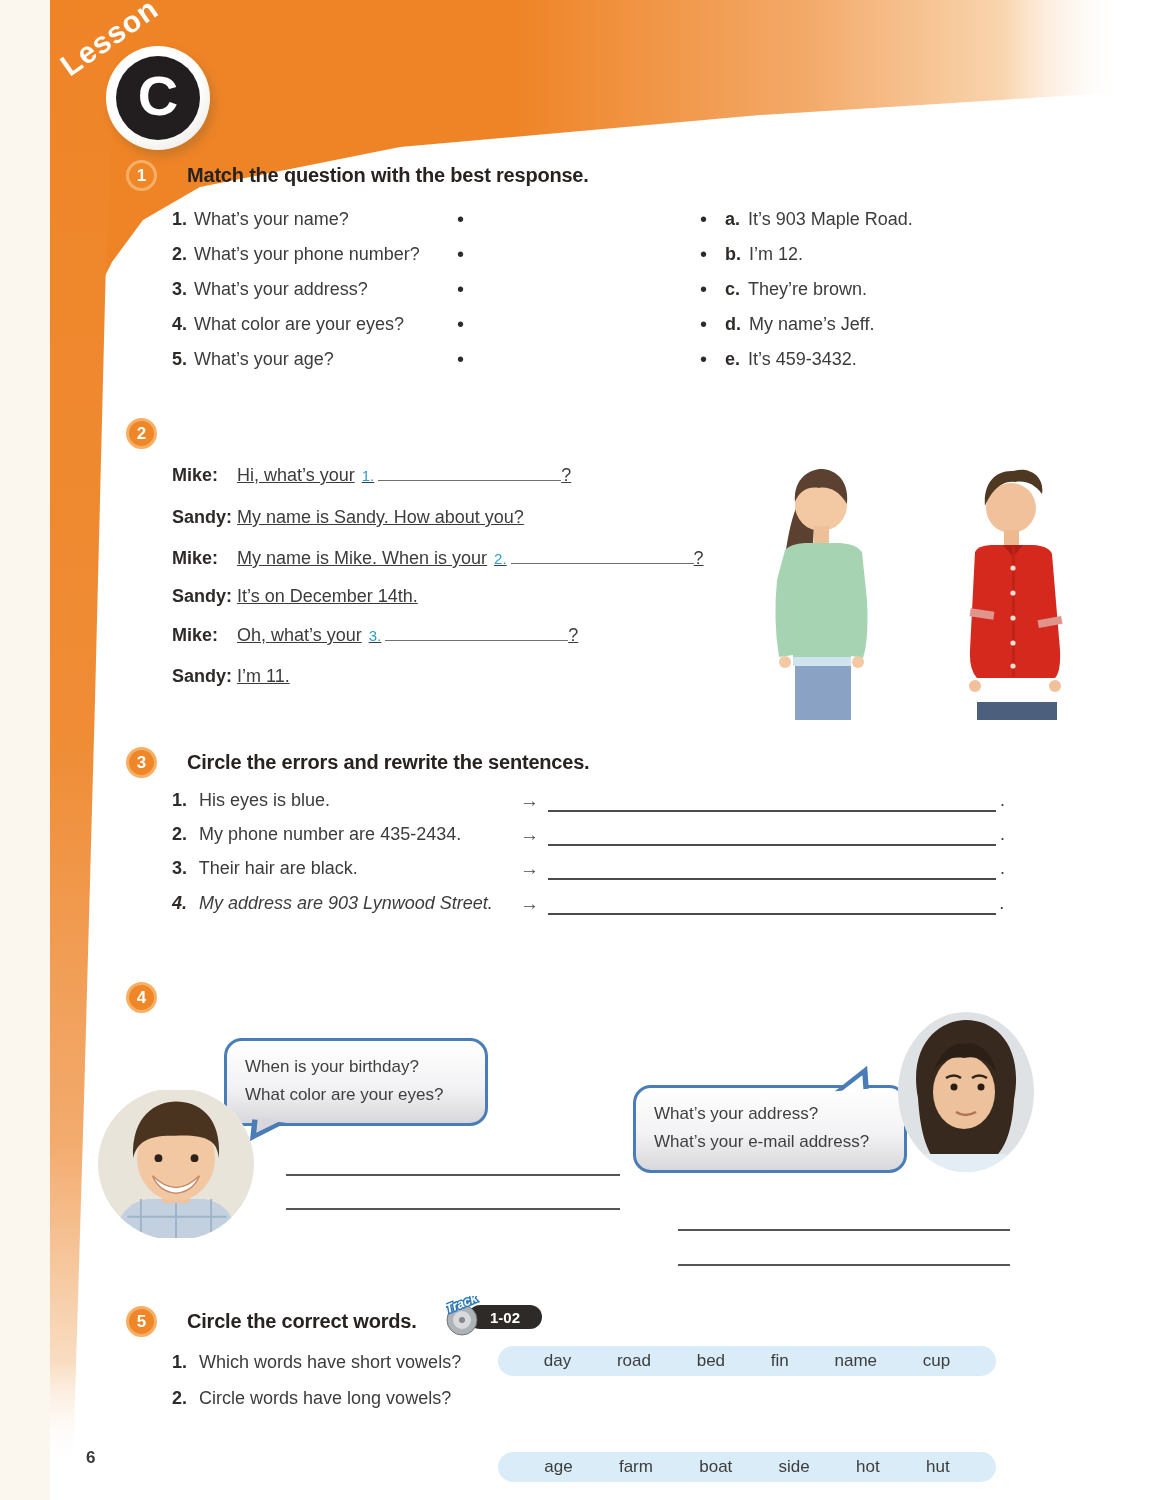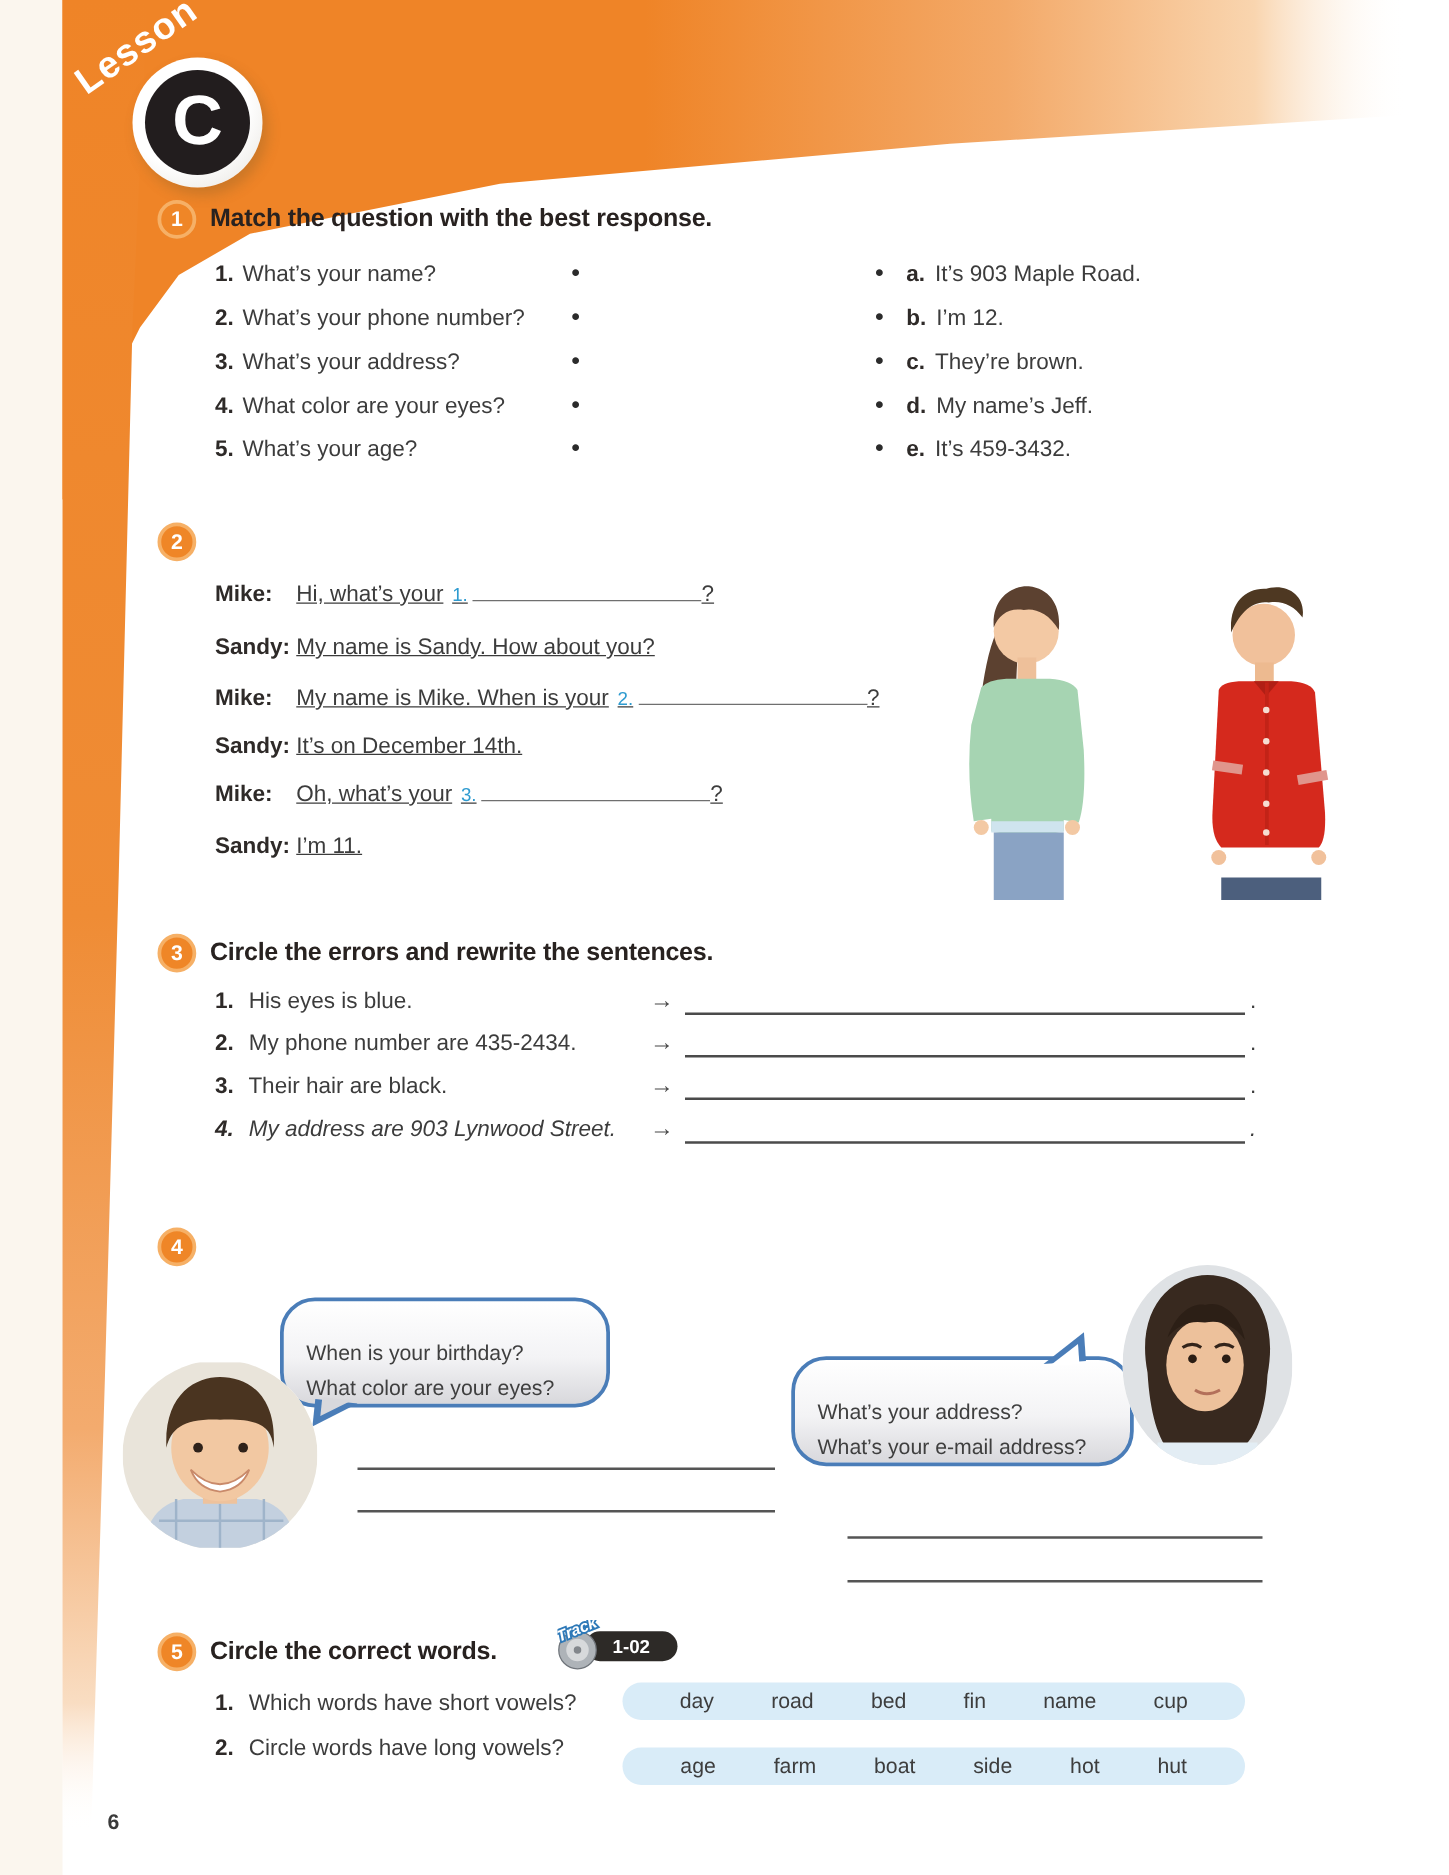--- a/index.html
+++ b/index.html
@@ -21,21 +21,21 @@
     box-shadow:4px 6px 10px rgba(120,90,40,.30);display:flex;align-items:center;justify-content:center;}
   #c-badge-inner{width:84px;height:84px;border-radius:50%;background:#221d1e;
     display:flex;align-items:center;justify-content:center;}
   #c-letter{color:#ffffff;font-weight:700;font-size:56px;line-height:1;padding-bottom:4px;}
 
   
   .ex-head{display:flex;align-items:center;}
   .exnum{width:31px;height:31px;border-radius:50%;background:#ef8627;border:3px solid #f6b066;
     box-sizing:border-box;color:#fff;font-weight:700;font-size:17px;
     display:flex;align-items:center;justify-content:center;flex:none;}
-  .extitle{margin-left:11px;font-size:20px;font-weight:700;color:#282220;letter-spacing:-0.2px;}
+  .extitle{margin-left:30px;font-size:20px;font-weight:700;color:#282220;letter-spacing:-0.2px;}
 
   
   .q-row{display:flex;align-items:center;height:35px;width:292px;font-size:18px;}
   .qnum{font-weight:700;color:#2e2a28;margin-right:7px;}
   .bullet{margin-left:auto;font-size:20px;color:#2b2b2b;}
   .r-row{display:flex;align-items:center;height:35px;font-size:18px;}
   .r-row .bullet2{font-size:20px;color:#2b2b2b;margin-right:18px;}
   .rletter{font-weight:700;color:#2e2a28;margin-right:8px;}
 
   
@@ -44,23 +44,23 @@
   .blank-num{color:#2e9bd0;font-size:15px;margin:0 4px 0 7px;}
   .blank{display:inline-block;width:183px;height:4px;border-bottom:1.6px solid #6f6f6f;}
 
   
   .fix-row{position:absolute;left:172px;width:860px;height:24px;font-size:18px;}
   .arrow{position:absolute;left:348px;top:0;color:#4a4a4a;font-size:19px;}
   .wline{position:absolute;left:376px;top:20px;width:448px;height:0;border-bottom:2px solid #4b4b4b;}
   .enddot{position:absolute;left:828px;top:0;color:#3c3c3c;}
 
   
-  .bubble{position:absolute;box-sizing:border-box;border:3px solid #4a7db8;border-radius:28px;
+  .bubble{position:absolute;box-sizing:border-box;border:3px solid #4a7db8;border-radius:18px;
     background:linear-gradient(180deg,#ffffff 0%,#f3f3f5 55%,#d8d8dc 100%);
-    padding:28px 18px;font-size:17px;line-height:28px;color:#3f3f3f;white-space:nowrap;}
+    padding:12px 18px;font-size:17px;line-height:28px;color:#3f3f3f;white-space:nowrap;}
   #bubble-left{left:224px;top:1038px;width:264px;height:88px;}
   #bubble-left::before{content:"";position:absolute;left:24px;bottom:-20px;width:0;height:0;
     border-top:22px solid #4a7db8;border-right:34px solid transparent;transform:rotate(6deg);}
   #bubble-left::after{content:"";position:absolute;left:30px;bottom:-11px;width:0;height:0;
     border-top:15px solid #d8d8dc;border-right:24px solid transparent;transform:rotate(6deg);}
   #bubble-right{left:633px;top:1085px;width:274px;height:88px;}
   #bubble-right::before{content:"";position:absolute;right:36px;top:-21px;width:0;height:0;
     border-bottom:23px solid #4a7db8;border-left:34px solid transparent;transform:rotate(-4deg);}
   #bubble-right::after{content:"";position:absolute;right:41px;top:-12px;width:0;height:0;
     border-bottom:16px solid #ffffff;border-left:24px solid transparent;transform:rotate(-4deg);}
@@ -332,21 +332,21 @@
     <span>bed</span>
     <span>fin</span>
     <span>name</span>
     <span>cup</span>
   </div>
 
   <div class="q5" style="top:1386px;">
     <span class="qnum">2.</span>
     <span>Circle words have long vowels?</span>
   </div>
-  <div class="word-pill" style="top:1398px;">
+  <div class="word-pill" style="top:1452px;">
     <span>age</span>
     <span>farm</span>
     <span>boat</span>
     <span>side</span>
     <span>hot</span>
     <span>hut</span>
   </div>
 
   <div class="abs" id="page-num">6</div>
 

